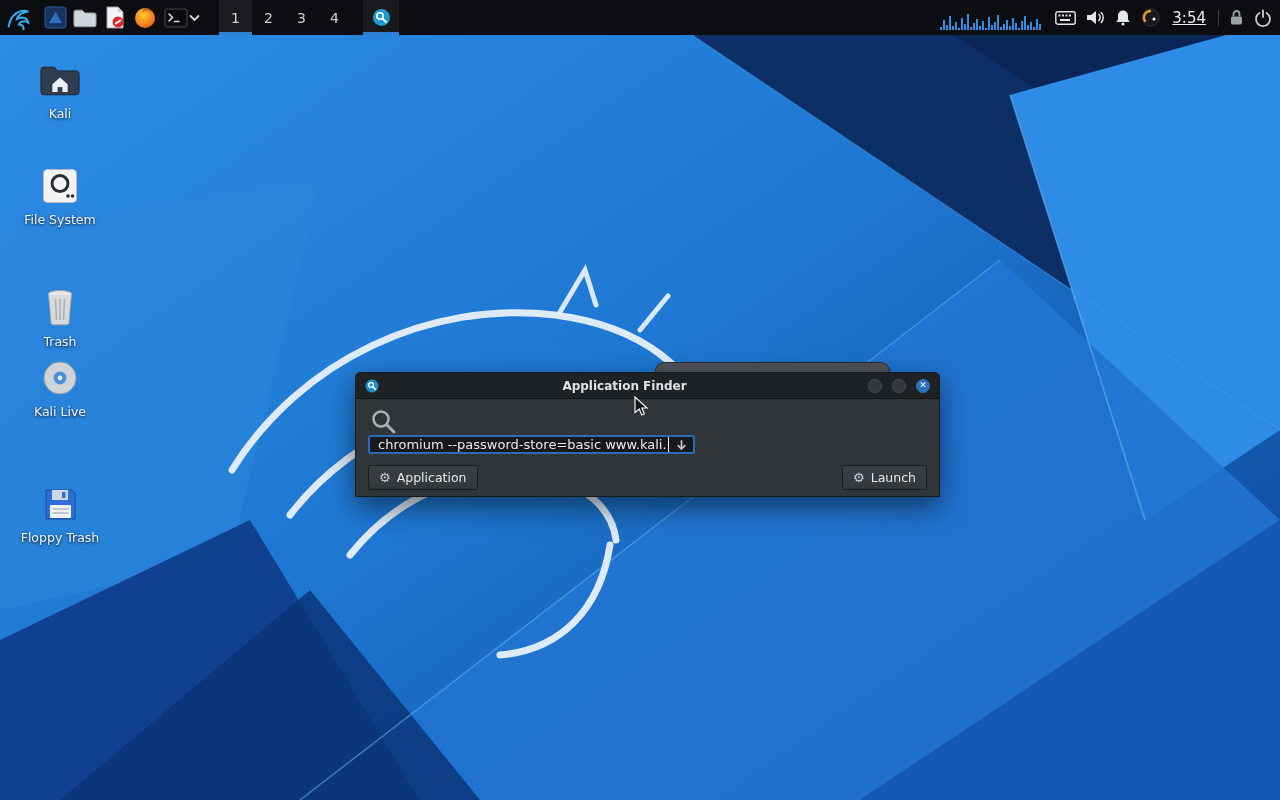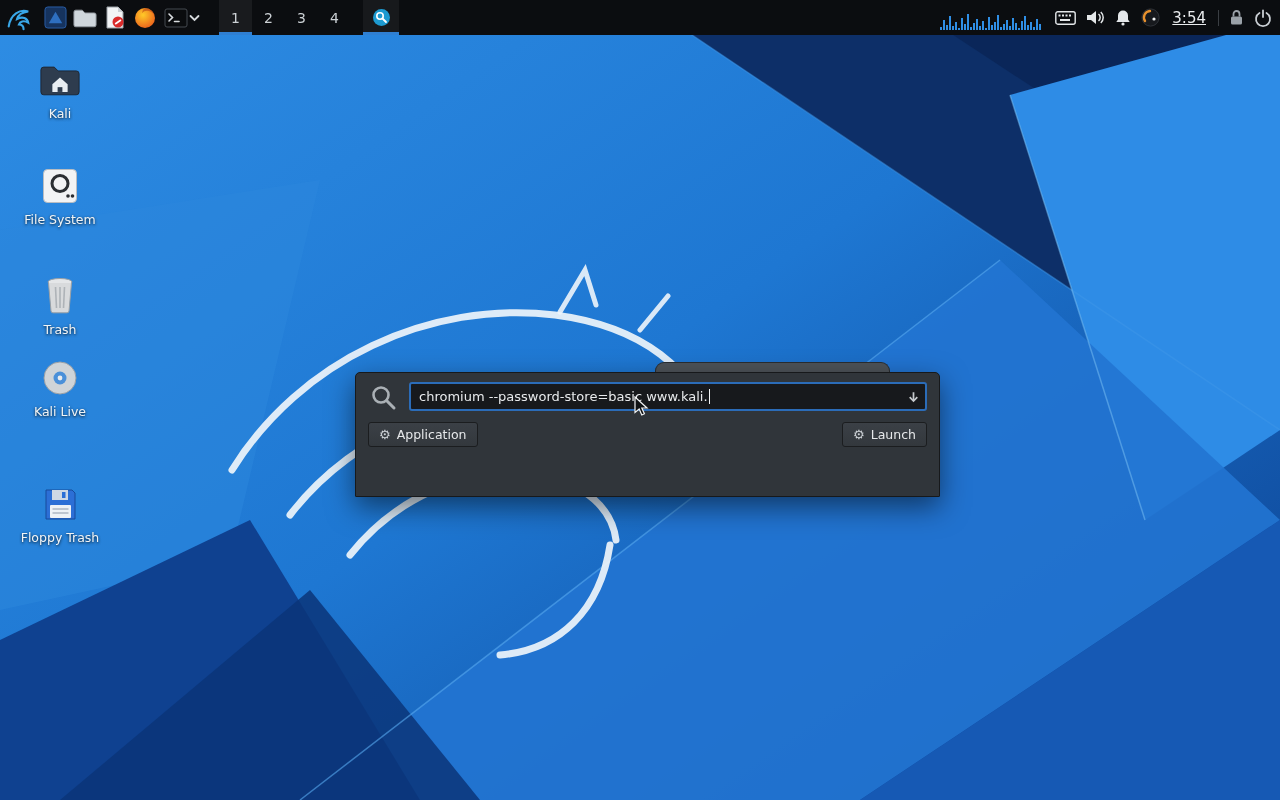--- a/index.html
+++ b/index.html
@@ -46,21 +46,21 @@
             box-shadow:0 10px 28px rgba(0,0,0,.5); z-index:10; }
   .titlebar { height:26px; background:#1e2225; border-bottom:1px solid #121416;
               border-radius:5px 5px 0 0; display:flex; align-items:center; padding:0 9px; }
   .titlebar-icon { width:16px; display:flex; align-items:center; }
   .title { flex:1; text-align:center; font-size:12px; font-weight:bold; color:#dfe2e4; }
   .winbtns { display:flex; align-items:center; gap:10px; }
   .winbtn { width:14px; height:14px; border-radius:50%; background:#33383d; border:1px solid #494d52;
             display:flex; align-items:center; justify-content:center; cursor:pointer; }
   .winbtn.close { background:#2d6fbe; border-color:#2d6fbe; color:#fff; font-size:9px; font-weight:bold; line-height:1; }
   .dialog-body { padding:9px 12px 11px 12px; }
-  .search-row { display:flex; align-items:flex-end; }
+  .search-row { display:flex; align-items:flex-start;flex-direction:column; }
   .big-search { margin:0 12px 0 2px; display:flex; align-items:center; }
   .entry { flex:1; height:29px; background:#17191c; border:2px solid #2b6cb8; border-radius:3px;
            display:flex; align-items:center; padding:0 24px 0 8px; position:relative;
            color:#e8eaec; font-size:13px; cursor:text; white-space:nowrap; overflow:hidden; }
   .caret { display:inline-block; width:1px; height:15px; background:#f2f4f5; margin-left:1px; }
   .combo-arrow { position:absolute; right:5px; top:50%; transform:translateY(-50%); cursor:pointer;
                  display:flex; align-items:center; }
   .btn-row { display:flex; justify-content:space-between; margin-top:11px; }
   .gbtn { height:25px; display:inline-flex; align-items:center; gap:6px; padding:0 10px;
           background:linear-gradient(#3b4046,#33383d); border:1px solid #1b1d1f; border-radius:3px;
@@ -299,21 +299,21 @@
     <svg width="36" height="36" viewBox="0 0 36 36">
       <rect x="1.5" y="1.5" width="33" height="33" rx="4" fill="#f2f3f4" stroke="#b9bdc2"></rect>
       <circle cx="18" cy="15.5" r="8" stroke="#2b2e32" stroke-width="3" fill="none"></circle>
       <circle cx="26" cy="28" r="1.8" fill="#2b2e32"></circle>
       <circle cx="30.5" cy="28" r="1.8" fill="#2b2e32"></circle>
     </svg>
   </div>
   <div class="dlabel">File System</div>
 </div>
 
-<div class="dicon" style="top:268px">
+<div class="dicon" style="top:280px">
   <div class="glyph">
     <svg width="30" height="37" viewBox="0 0 30 37">
       <ellipse cx="15" cy="5" rx="12" ry="3.5" fill="#e4e6e8" stroke="#9aa0a5"></ellipse>
       <path d="M3.5,6 L6,34 a2,2 0 0 0 2,1.8 h14 a2,2 0 0 0 2,-1.8 L26.5,6" fill="#d8dadc" stroke="#9aa0a5"></path>
       <line x1="10.5" y1="10" x2="11.5" y2="31" stroke="#aeb3b8" stroke-width="1.6"></line>
       <line x1="15" y1="10" x2="15" y2="31" stroke="#aeb3b8" stroke-width="1.6"></line>
       <line x1="19.5" y1="10" x2="18.5" y2="31" stroke="#aeb3b8" stroke-width="1.6"></line>
     </svg>
   </div>
   <div class="dlabel">Trash</div>
@@ -340,20 +340,37 @@
       <line x1="9.5" y1="22" x2="25.5" y2="22" stroke="#aab4c0" stroke-width="1.4"></line>
       <line x1="9.5" y1="26" x2="25.5" y2="26" stroke="#aab4c0" stroke-width="1.4"></line>
     </svg>
   </div>
   <div class="dlabel">Floppy Trash</div>
 </div>
 
 <div class="bg-window"></div>
 
 <div class="dialog">
+  <div class="titlebar">
+    <div class="titlebar-icon">
+      <svg width="14" height="14" viewBox="0 0 14 14">
+        <circle cx="7" cy="7" r="6.5" fill="#1f8fc9"></circle>
+        <circle cx="6" cy="6" r="2.4" stroke="#ffffff" stroke-width="1.3" fill="none"></circle>
+        <line x1="7.8" y1="7.8" x2="10.5" y2="10.5" stroke="#ffffff" stroke-width="1.4" stroke-linecap="round"></line>
+      </svg>
+    </div>
+    <div class="title">Application Finder</div>
+    <div class="winbtns">
+      <div class="winbtn"></div>
+      <div class="winbtn"></div>
+      <div class="winbtn close">
+          <span>✕</span>
+        </div>
+    </div>
+  </div>
 
   <div class="dialog-body">
     <div class="search-row">
       <div class="big-search">
         <svg width="27" height="27" viewBox="0 0 27 27">
           <circle cx="11" cy="11" r="7.5" stroke="#aab0b5" stroke-width="2.6" fill="none"></circle>
           <line x1="16.5" y1="16.5" x2="24" y2="24" stroke="#aab0b5" stroke-width="3" stroke-linecap="round"></line>
         </svg>
       </div>
       <div class="entry">

